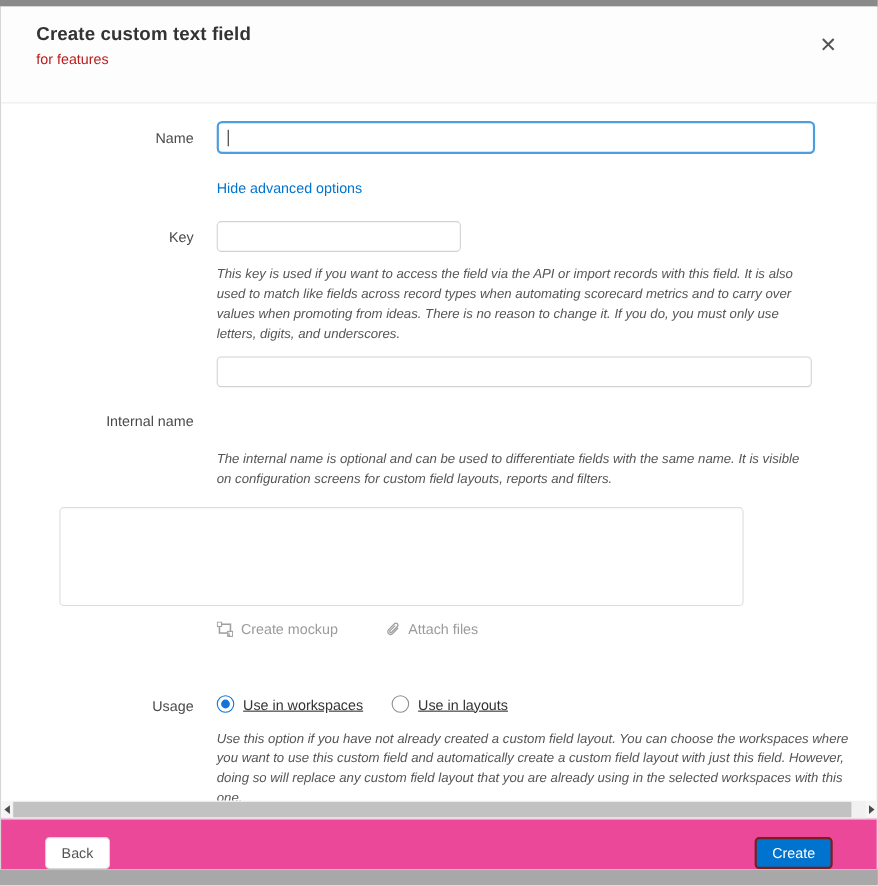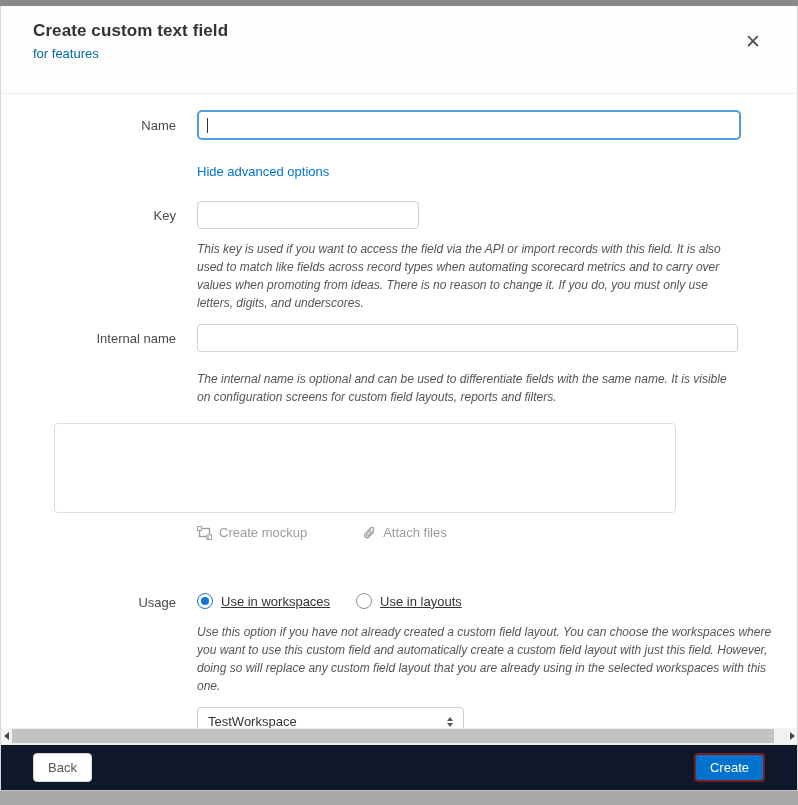--- a/index.html
+++ b/index.html
@@ -18,21 +18,21 @@
   }
 
   
   .modal-header {
     height:88px; flex:0 0 auto; background:#fdfdfd;
     border-bottom:1px solid #ececec;
     display:flex; align-items:flex-start; justify-content:space-between;
     padding:15px 30px 0 32px;
   }
   .modal-title { font-size:17px; font-weight:bold; color:#333; letter-spacing:.1px; }
-  .modal-subtitle { font-size:13px; color:#0369a1; margin-top:5px; }
+  .modal-subtitle { font-size:13px; color:#b91c1c; margin-top:5px; }
   .close-btn {
     background:none; border:none; font-size:19px; color:#555;
     cursor:pointer; line-height:1; padding:6px; margin-top:5px;
   }
 
   
   .modal-body { flex:1 1 auto; overflow:hidden; padding-left:32px; }
   .row { display:flex; align-items:flex-start; white-space:nowrap; }
   .lbl {
     flex:0 0 143px; width:143px; text-align:right; font-size:13px; color:#4a4a4a;
@@ -59,31 +59,31 @@
     font-family:"Liberation Sans", sans-serif; font-size:13px; color:#333; padding:0 8px; outline:none;
   }
   .key-input { width:222px; }
   .internal-input { width:541px; }
 
   .help {
     font-size:12px; color:#555; line-height:18px; white-space:normal;font-style:italic;
   }
   .help-key { margin-top:11px; width:541px; }
   .row-internal { margin-top:12px; }
-  .row-internal .lbl { padding-top:7px; }
+  .row-internal .lbl { padding-top:7px;margin-top:44px; }
   .help-internal { margin-top:18px; width:541px; }
 
   .row-desc { margin-top:17px; }
   .row-desc .lbl { font-size:15px; color:#333; padding-top:5px; }
   .desc-textarea {
     width:622px; height:90px; border:1px solid #ddd; border-radius:4px;
     resize:none; outline:none; font-family:"Liberation Sans", sans-serif; font-size:13px; padding:6px 8px;
   }
   .row-toolbar { margin-top:8px; }
-  .toolbar { display:flex; align-items:center; gap:56px; }
+  .toolbar { display:flex; align-items:center; gap:44px; }
   .tool-btn {
     display:inline-flex; align-items:center; gap:7px; background:none; border:none;
     font-family:"Liberation Sans", sans-serif; font-size:13px; color:#9b9b9b; cursor:pointer;
   }
   .tool-btn svg { display:block; }
 
   .row-usage { margin-top:53px; }
   .row-usage .lbl { padding-top:2px; }
   .radio-group { display:flex; align-items:center; gap:26px; }
   .radio-opt { display:inline-flex; align-items:center; gap:8px; cursor:pointer; }
@@ -113,22 +113,22 @@
   
   .hscroll { flex:0 0 16px; display:flex; align-items:stretch; background:#fafafa; }
   .sb-arrow { flex:0 0 10px; display:flex; align-items:center; justify-content:center; background:#f5f5f5; cursor:pointer; }
   .sb-arrow .tri-left { width:0; height:0; border-top:4px solid transparent; border-bottom:4px solid transparent; border-right:5px solid #4a4a4a; }
   .sb-arrow .tri-right { width:0; height:0; border-top:4px solid transparent; border-bottom:4px solid transparent; border-left:5px solid #4a4a4a; }
   .sb-track { flex:1 1 auto; background:#f1f1f1; position:relative; }
   .sb-thumb { position:absolute; left:1px; top:1px; bottom:1px; width:98.2%; background:#c2c2c2; cursor:grab; }
 
   
   .modal-footer {
-    flex:0 0 46px; background:#0f172a; border-top:1px solid #ededed;
-    display:flex; align-items:center; justify-content:space-between; padding:0 32px;
+    flex:0 0 46px; background:#ec4899; border-top:1px solid #ededed;
+    display:flex; align-items:flex-end; justify-content:space-between; padding:0 40px;
   }
   .btn {
     height:29px; padding:0 14px; border-radius:4px; font-family:"Liberation Sans", sans-serif;
     font-size:13px; cursor:pointer;
   }
   .btn-back { background:#fff; border:1px solid #d8d8d8; color:#555; }
   .btn-create { background:#0073cf; border:2px solid #7f1d1d; color:#fff; }
 </style>
 </head>
 <body>

